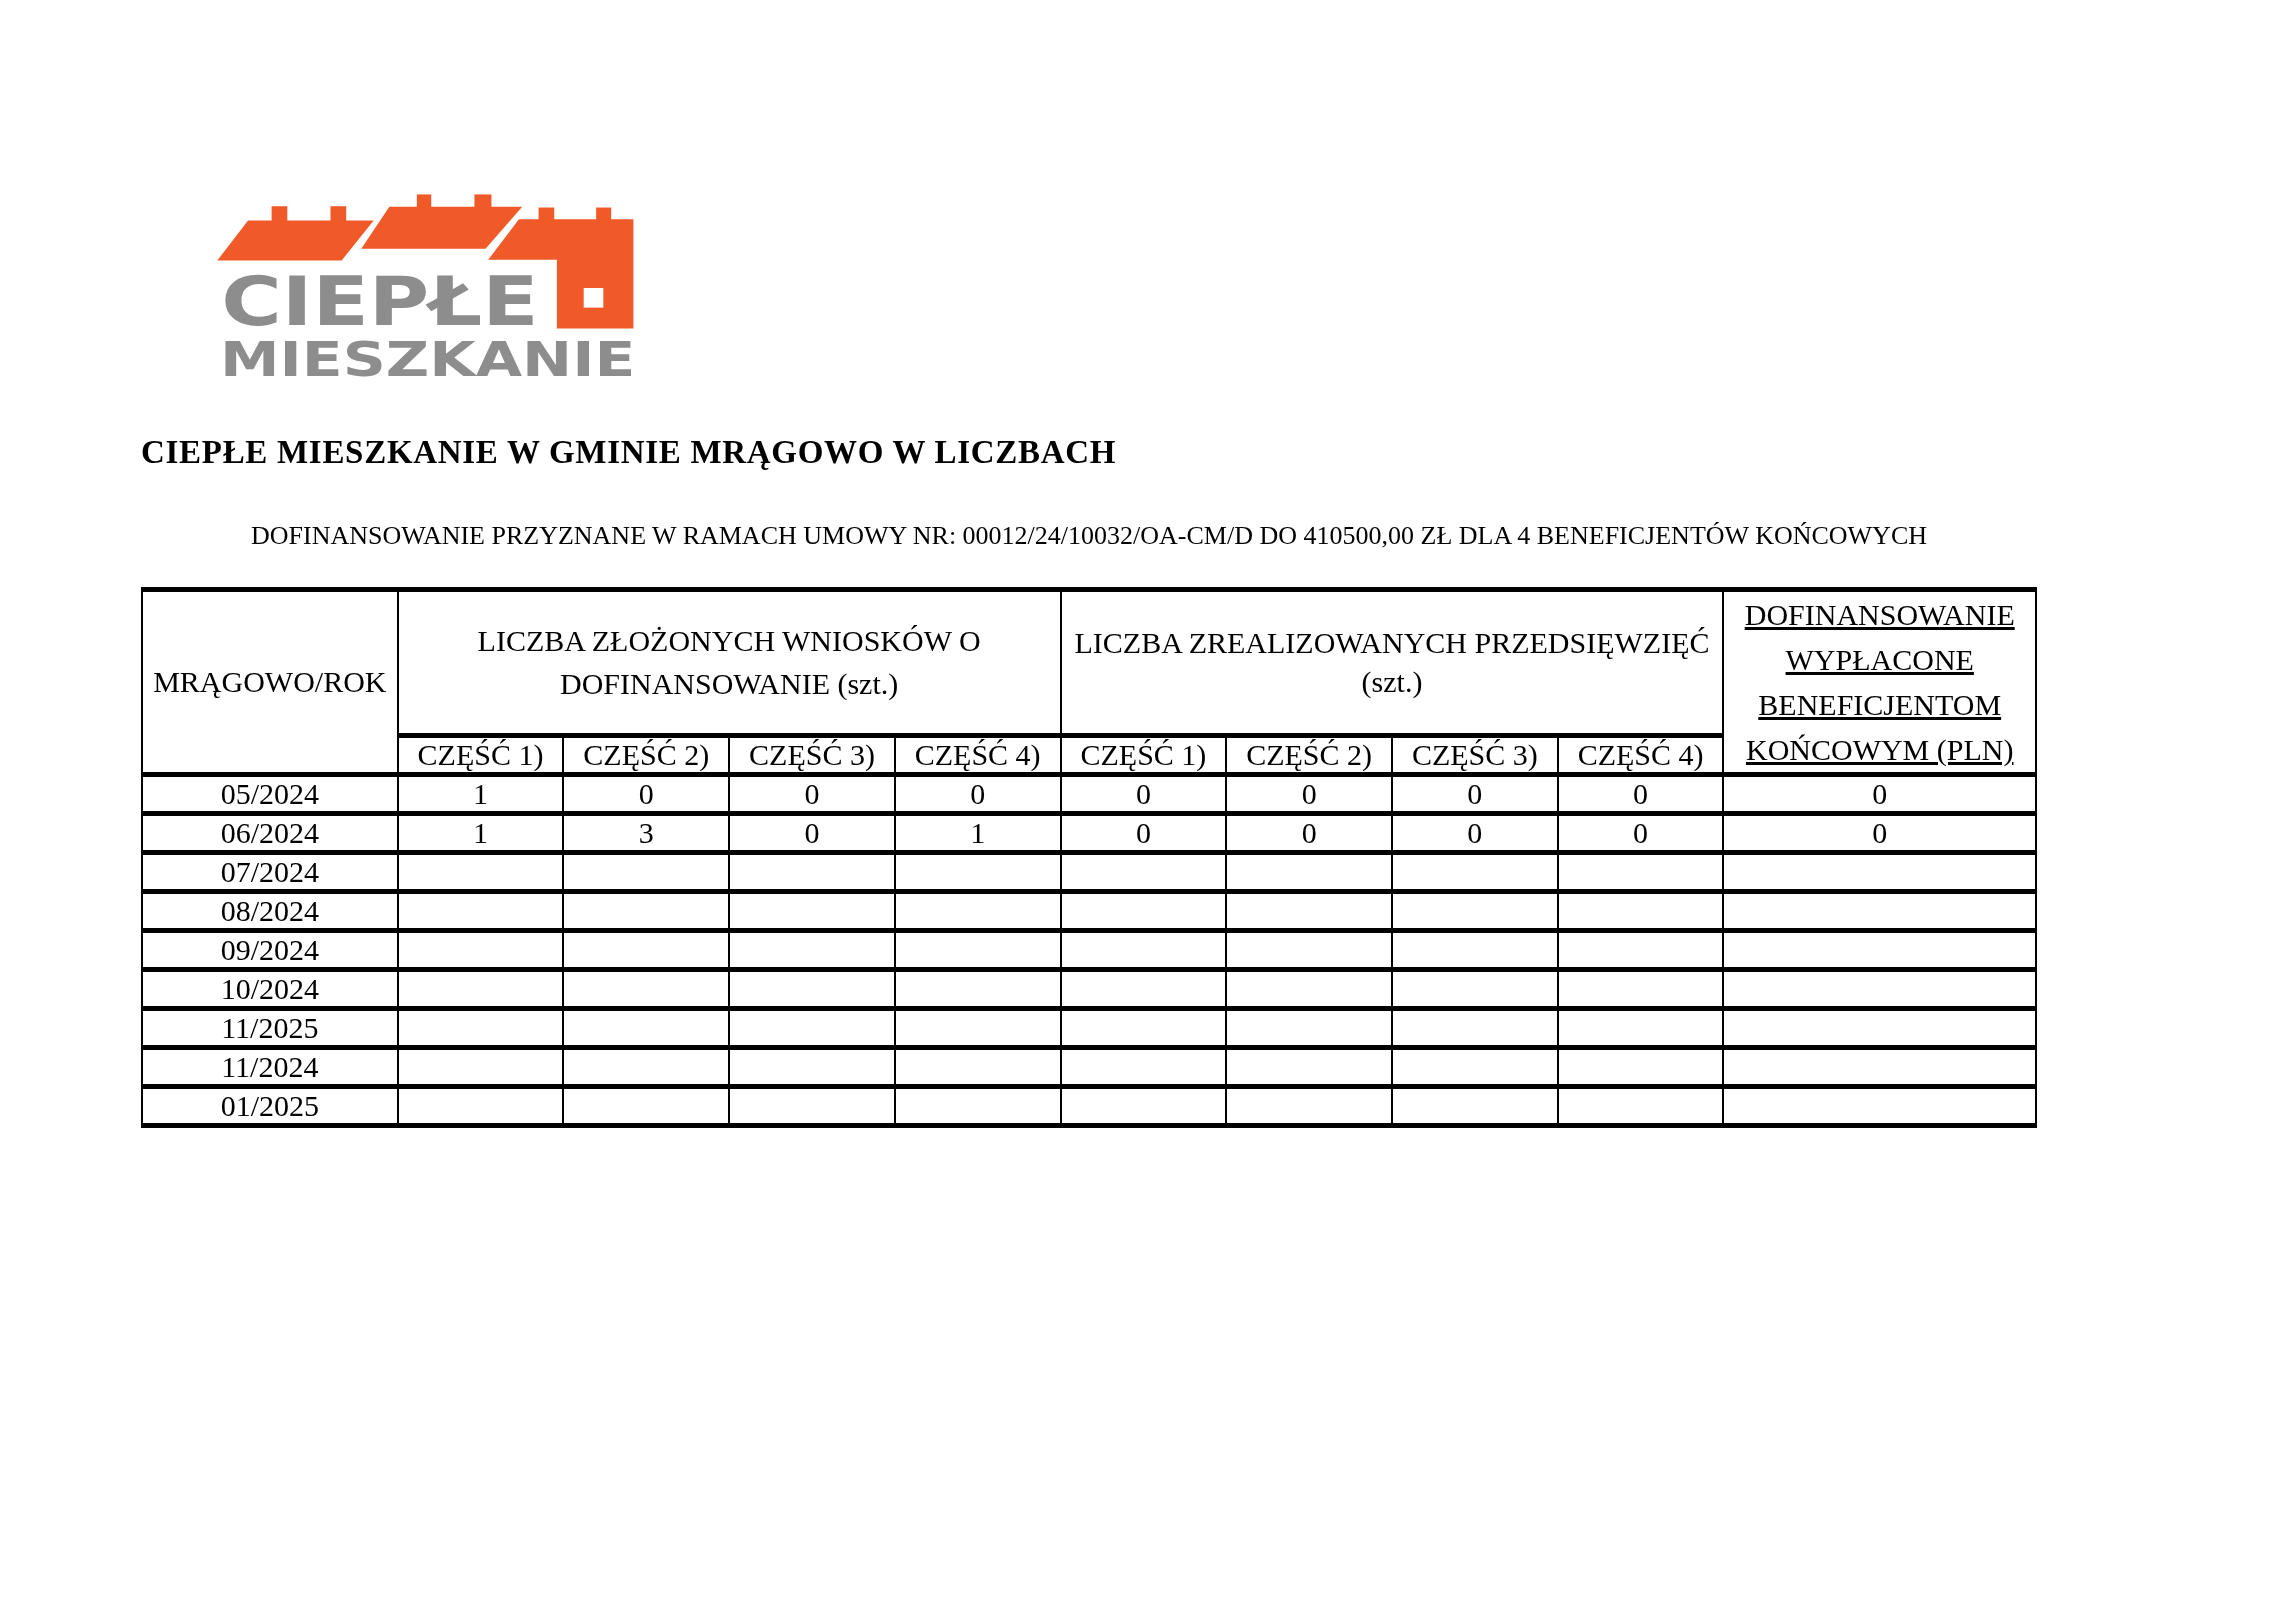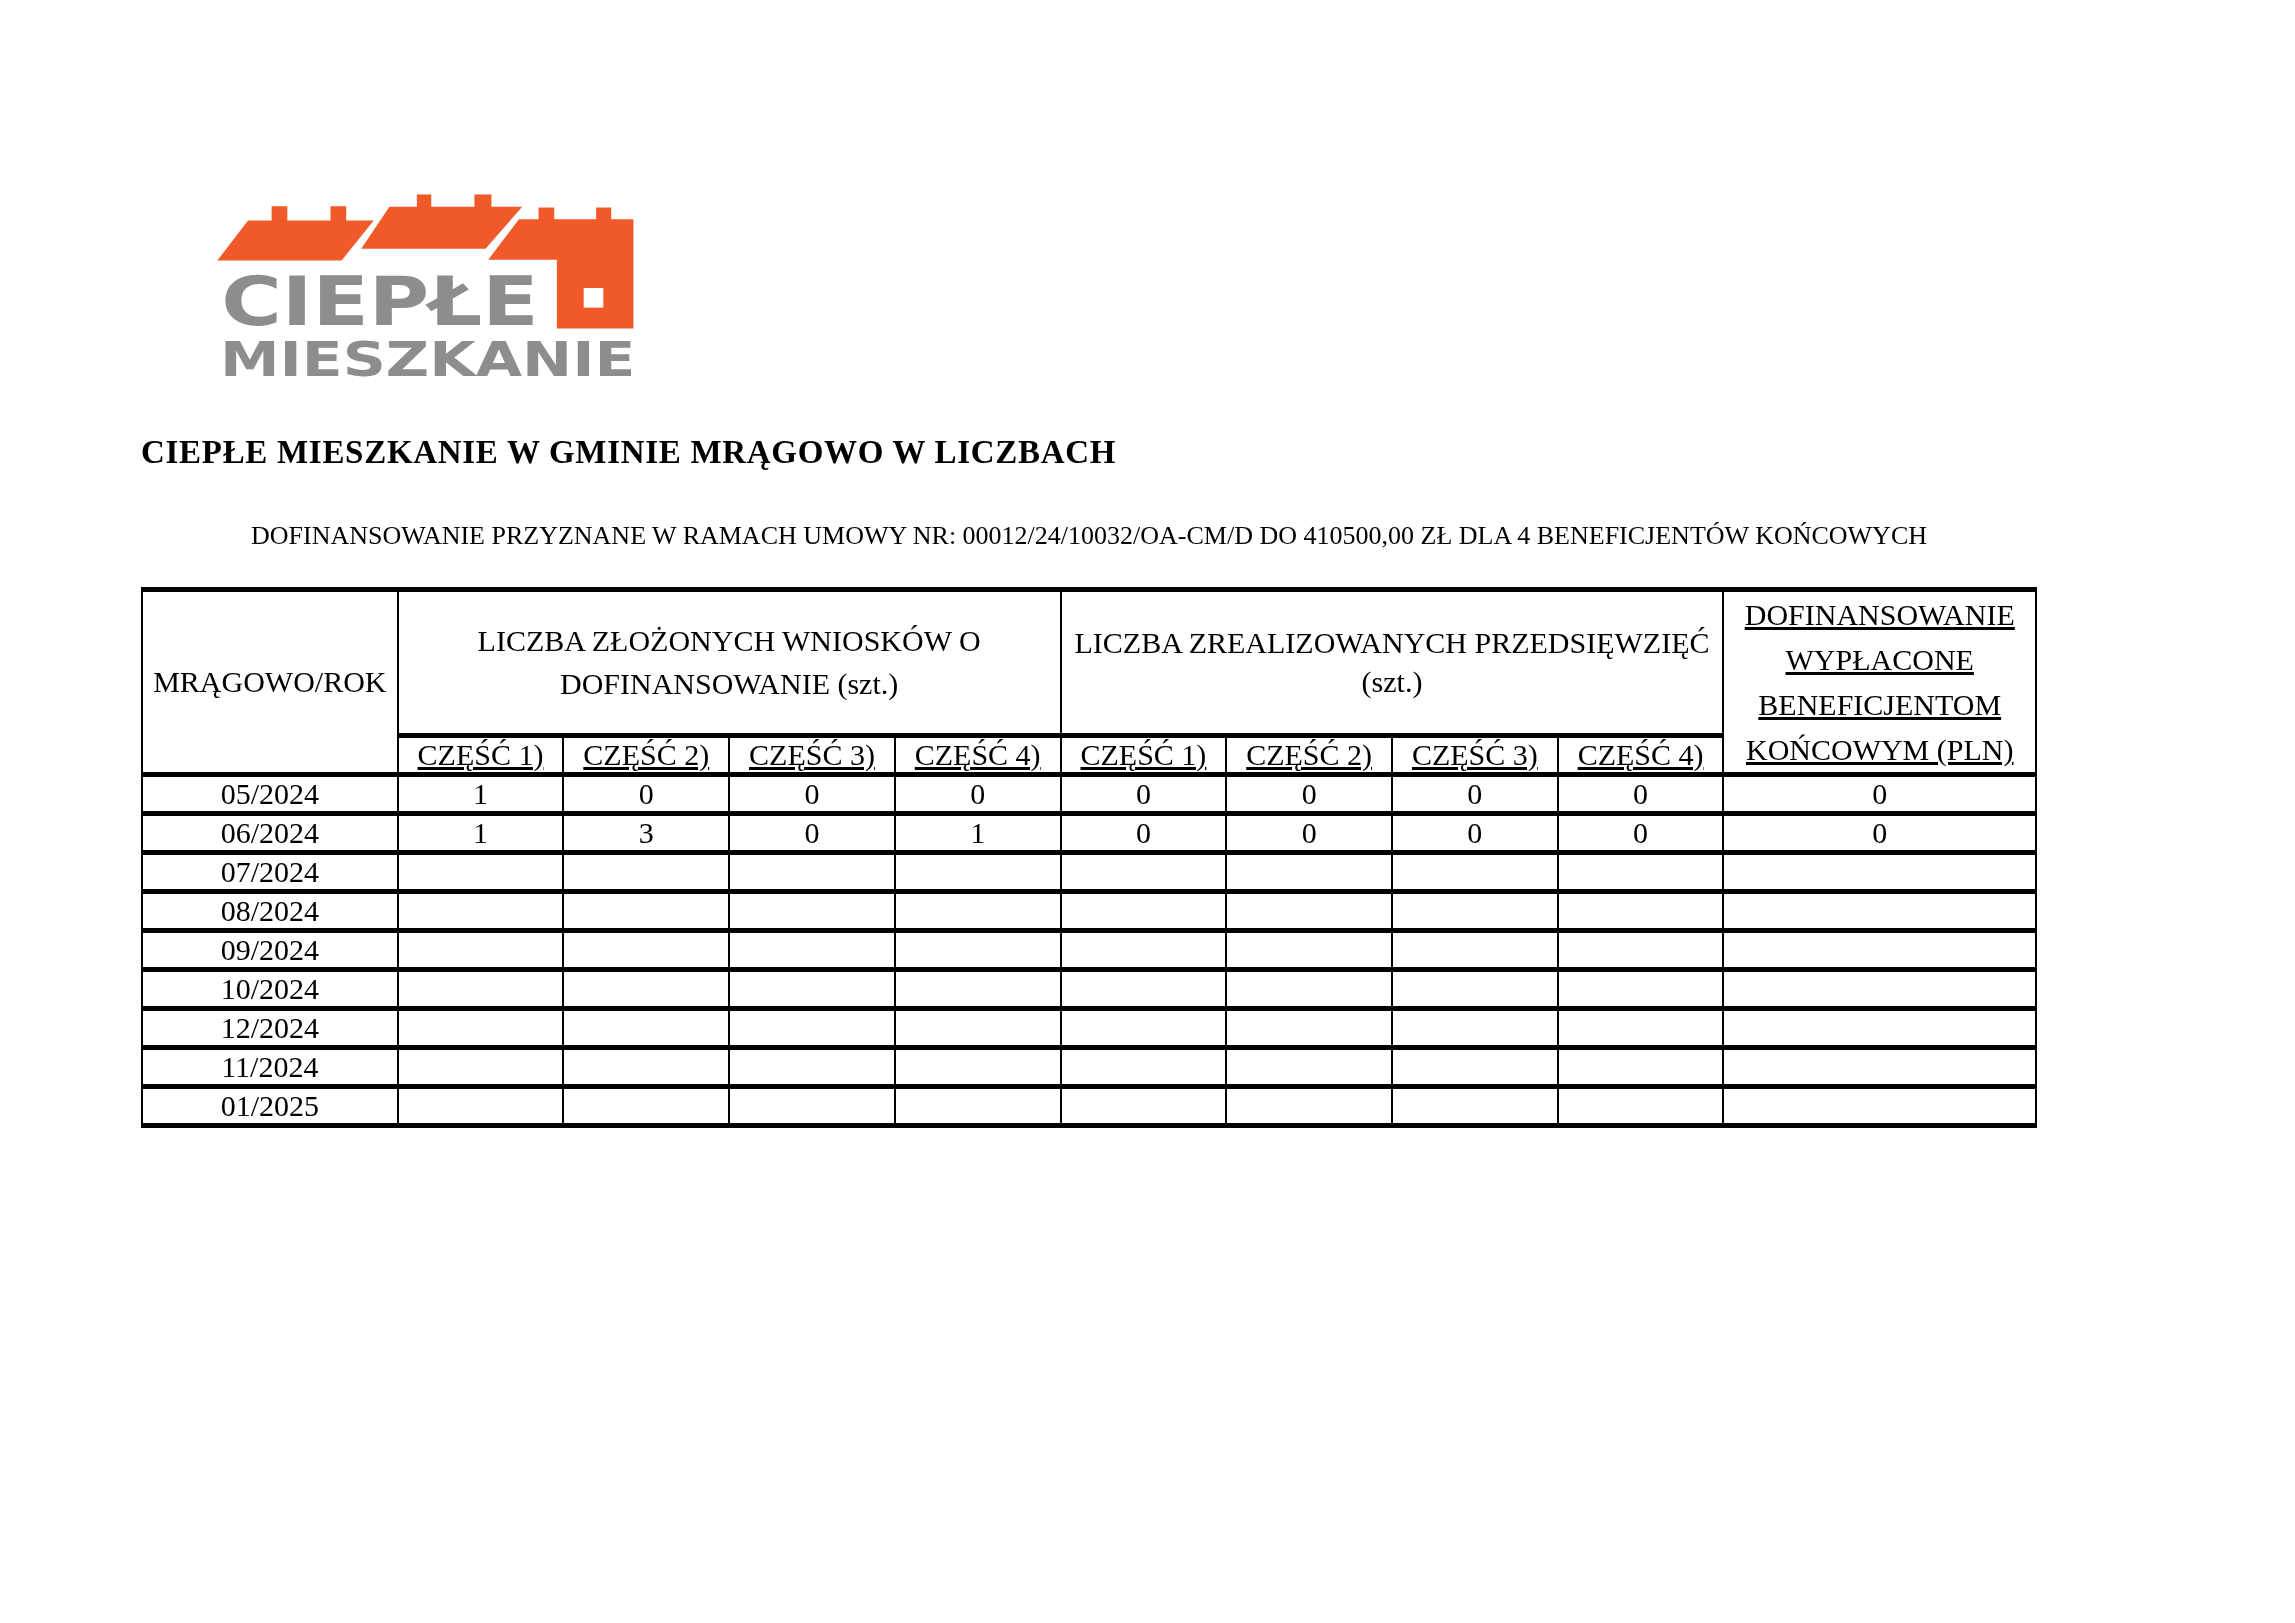--- a/index.html
+++ b/index.html
@@ -22,21 +22,21 @@
     border-collapse:collapse;table-layout:fixed;
   }
   .doc-table th,.doc-table td{
     border-left:2.6px solid #000;border-right:2.6px solid #000;
     border-top:5.9px solid #000;border-bottom:5.9px solid #000;
     text-align:center;vertical-align:middle;
     font-weight:normal;font-size:30px;padding:0 5.2px;
     overflow:hidden;
   }
   tr.group-row{height:144px;}
-  tr.sub-row{height:39px;text-decoration:underline;}
+  tr.sub-row{height:39px;}
   tr.data-row{height:39px;}
   .th-group1{white-space:pre-line;line-height:1.45;}
   .th-group2{line-height:1.3;margin-left:44px;}
   .th-payout{white-space:pre-line;line-height:1.5;font-size:29px;text-decoration:underline;}
   .th-sub{font-size:29px;}
   .td-month,.td-val{font-size:30px;line-height:1;}
 </style>
 </head>
 <body>
 
@@ -168,21 +168,21 @@
         <td class="td-val"></td>
         <td class="td-val"></td>
         <td class="td-val"></td>
         <td class="td-val"></td>
         <td class="td-val"></td>
         <td class="td-val"></td>
         <td class="td-val"></td>
         <td class="td-val"></td>
       </tr>
       <tr class="data-row">
-        <td class="td-month">12/2024</td>
+        <td class="td-month">11/2025</td>
         <td class="td-val"></td>
         <td class="td-val"></td>
         <td class="td-val"></td>
         <td class="td-val"></td>
         <td class="td-val"></td>
         <td class="td-val"></td>
         <td class="td-val"></td>
         <td class="td-val"></td>
         <td class="td-val"></td>
       </tr>

